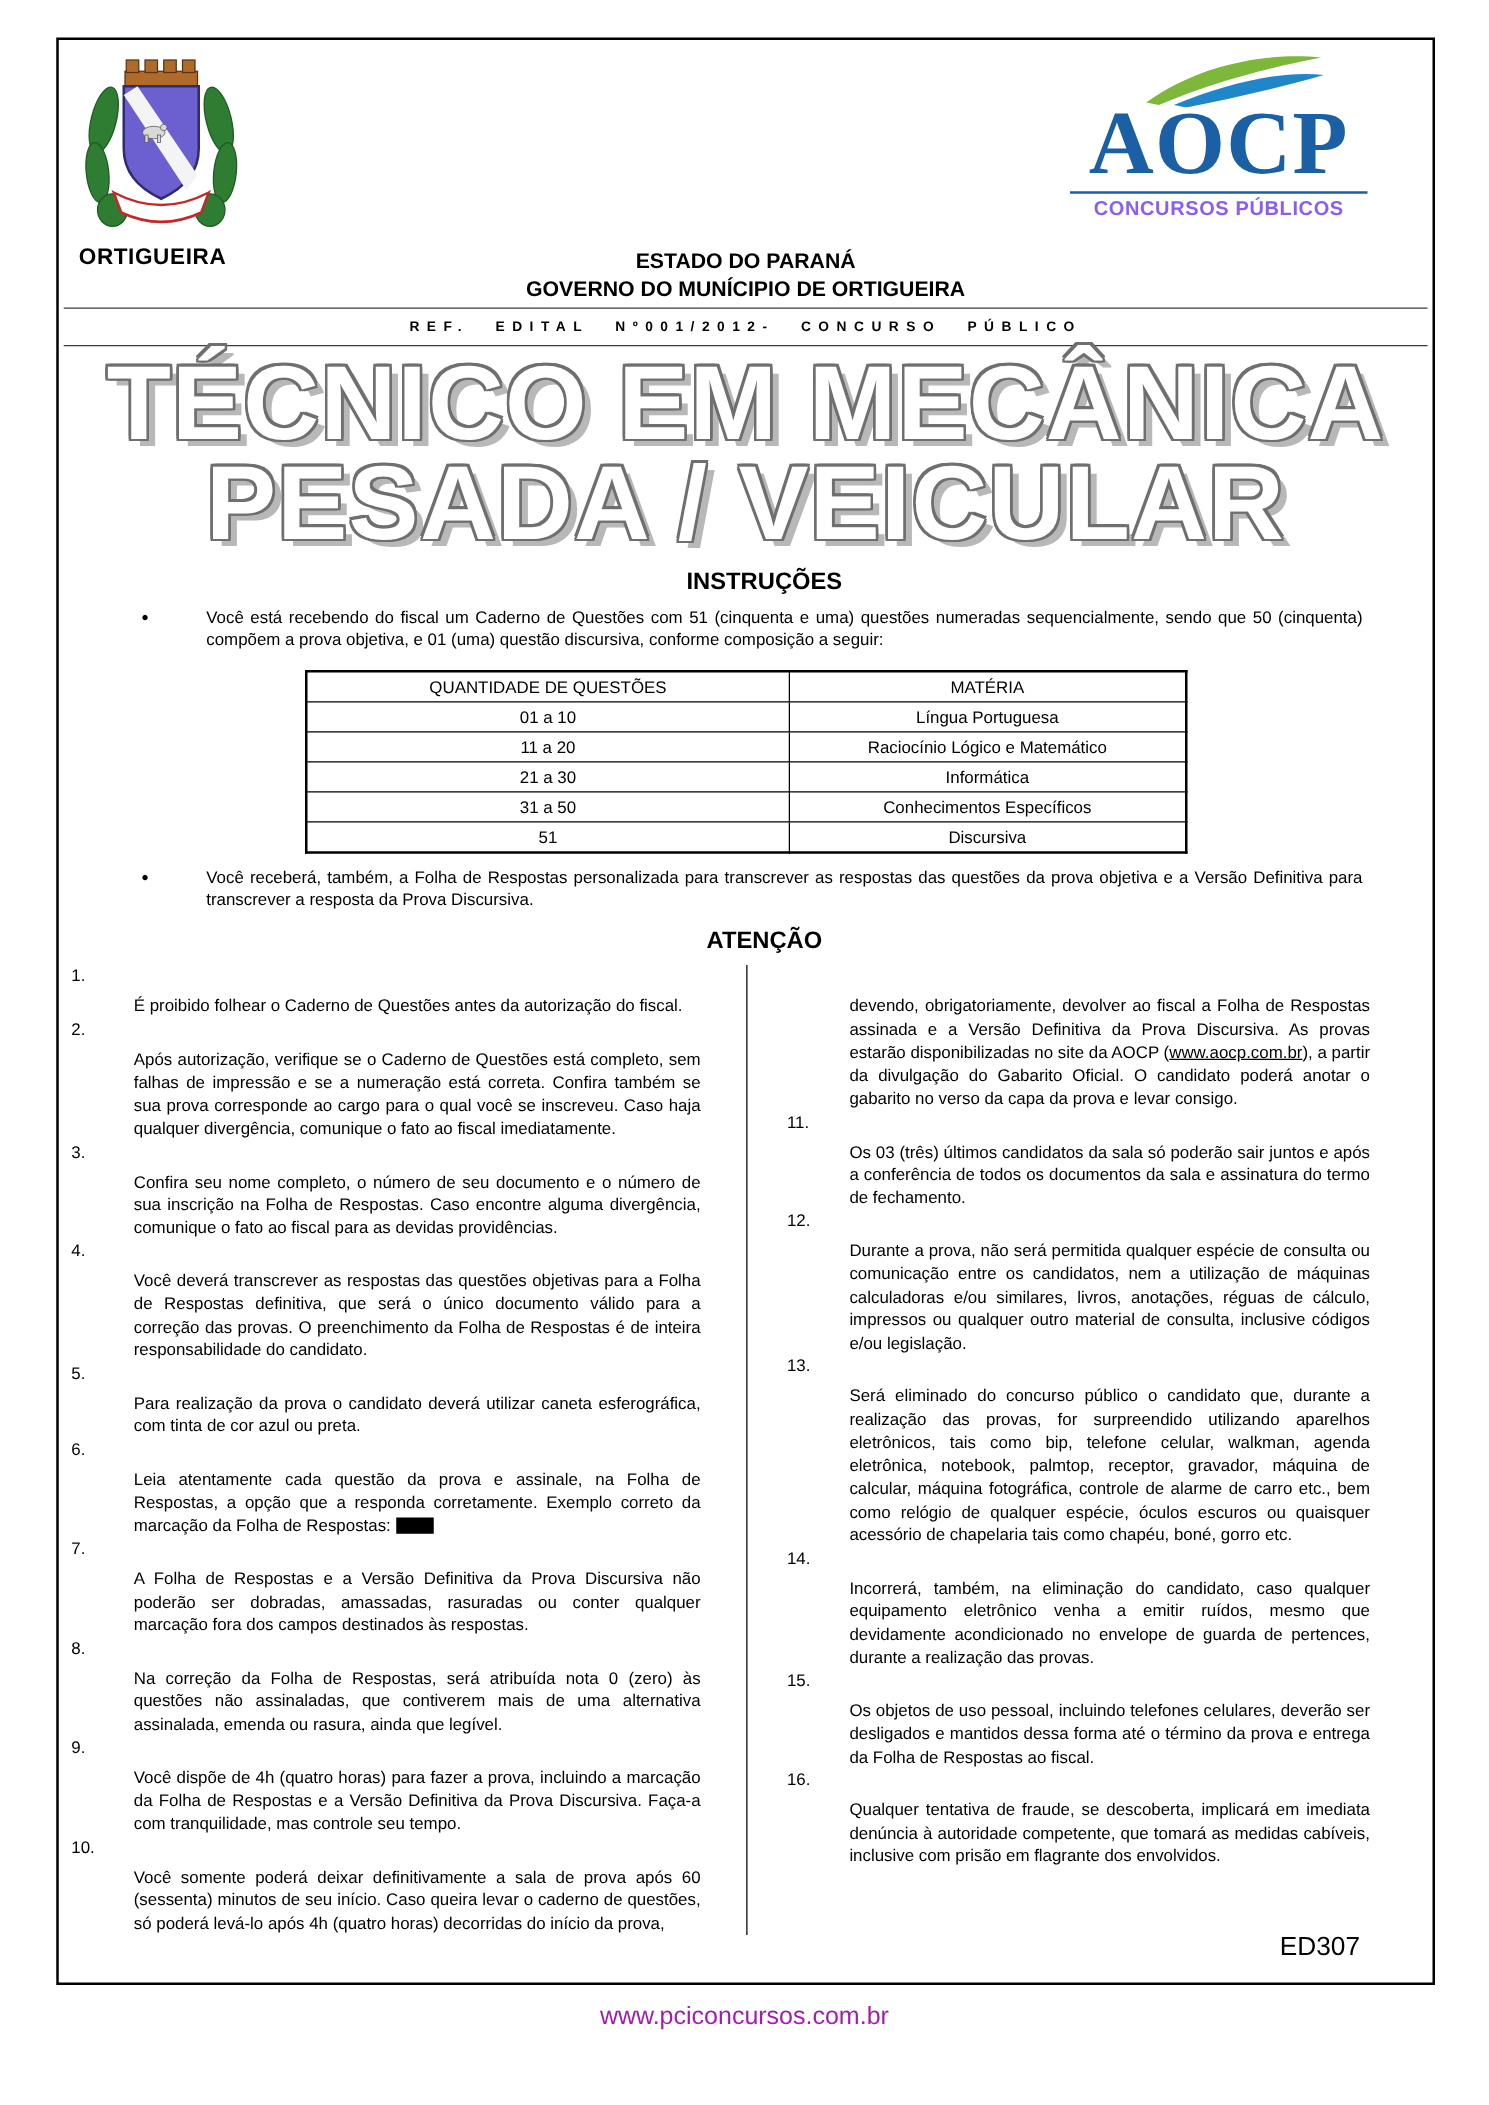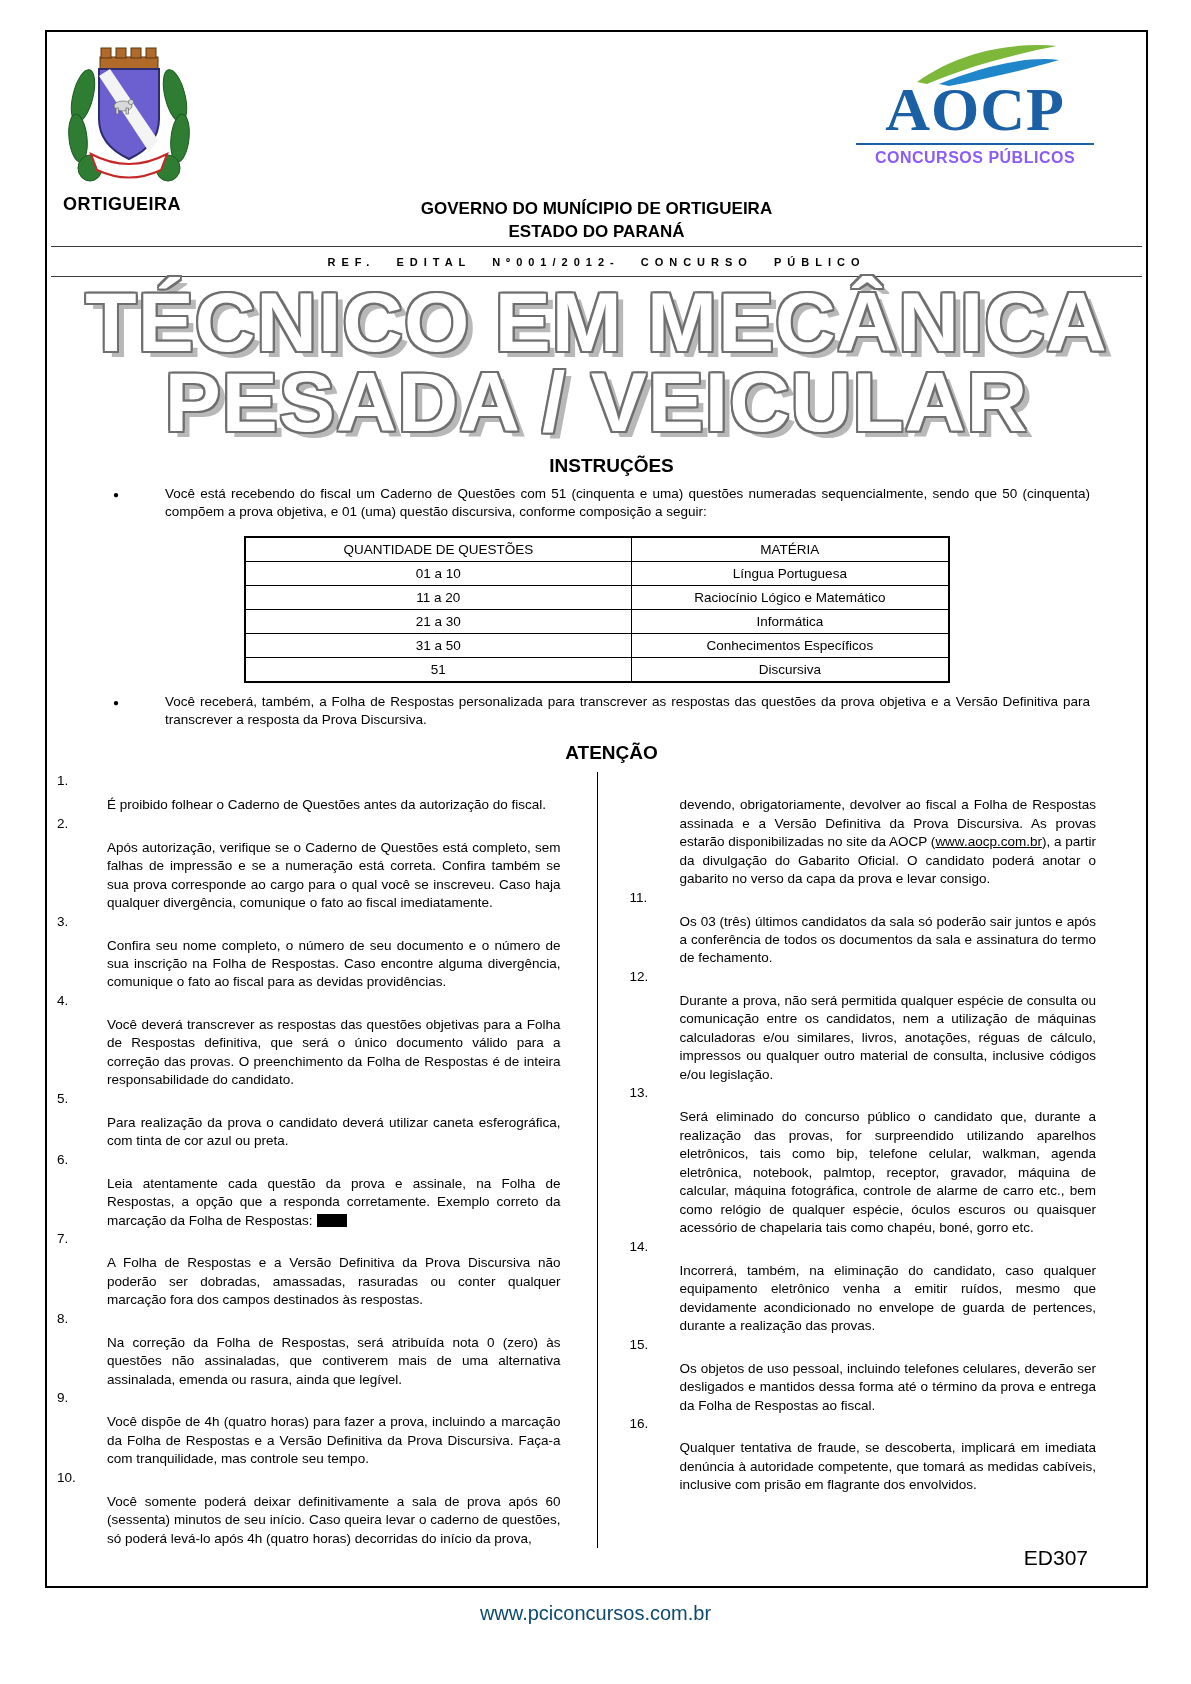--- a/index.html
+++ b/index.html
@@ -21,21 +21,21 @@
     background: #fff;
   }
   
   .header { position: relative; height: 214px; }
   .crest-box { position: absolute; left: 16px; top: 8px; width: 150px; text-align: left; }
   .crest-caption { font-size: 18px; font-weight: bold; letter-spacing: .5px; margin-top: 2px; }
   .aocp-box { position: absolute; right: 52px; top: 10px; width: 238px; text-align: center; }
   .aocp-swoosh { display: block; margin: 0 auto -8px 55px; }
   .aocp-name {
     font-family: "Liberation Serif", serif;
-    font-weight: bold; font-size: 62px; line-height: 1;
+    font-weight: bold; font-size: 72px; line-height: 1;
     color: #1b5fa5; letter-spacing: 1px;
   }
   .aocp-sub {
     margin-top: 3px; padding-top: 4px;
     border-top: 2px solid #1b5fa5;
     font-size: 16px; font-weight: bold; letter-spacing: .5px;
     color: #8b5cf6;
   }
   .gov-block { position: absolute; left: 0; right: 0; top: 166px; text-align: center; }
   .gov-line { font-size: 17px; font-weight: bold; line-height: 1.35; }
@@ -94,21 +94,21 @@
   .att-text { flex: 1; text-align: justify; font-size: 13.5px; line-height: 1.37; margin-top: 24px; }
   .answer-mark {
     display: inline-block; width: 30px; height: 13px;
     background: #000; vertical-align: -2px; margin-left: 4px;
   }
   .site-link { text-decoration: underline; }
   
   .ed-code { position: absolute; right: 58px; bottom: 16px; font-size: 21px; }
   .site-footer {
     position: absolute; left: 0; right: 0; top: 1602px;
-    text-align: center; font-size: 20px; color: #0c4a6e;
+    text-align: center; font-size: 20px; color: #a21caf;
   }
 </style>
 </head>
 <body>
 
 <div class="page">
   <div class="frame">
 
     <div class="header">
 
@@ -151,22 +151,22 @@
       <div class="aocp-box">
         <svg class="aocp-swoosh" width="150" height="44" viewBox="0 0 150 44">
           <path d="M6 40 C 50 8, 105 0, 146 4 C 104 12, 58 24, 16 42 Z" fill="#7db83a"></path>
           <path d="M28 42 C 72 24, 116 14, 148 18 C 114 28, 74 37, 38 44 Z" fill="#1f86c9"></path>
         </svg>
         <div class="aocp-name">AOCP</div>
         <div class="aocp-sub">CONCURSOS PÚBLICOS</div>
       </div>
 
       <div class="gov-block">
+        <div class="gov-line">ESTADO DO PARANÁ</div>
         <div class="gov-line">GOVERNO DO MUNÍCIPIO DE ORTIGUEIRA</div>
-        <div class="gov-line">ESTADO DO PARANÁ</div>
       </div>
     </div>
 
     <div class="rule"></div>
     <div class="edital">REF. EDITAL Nº001/2012- CONCURSO PÚBLICO</div>
     <div class="rule"></div>
 
     <div class="mega">
       <span class="mega-line">TÉCNICO EM MECÂNICA</span>
       <span class="mega-line">PESADA / VEICULAR</span>

